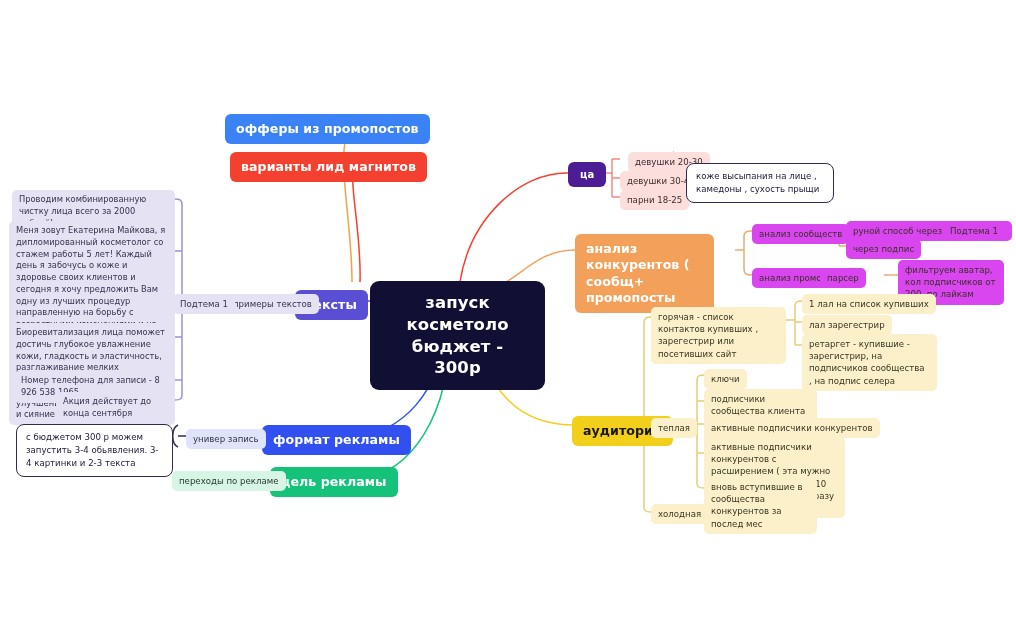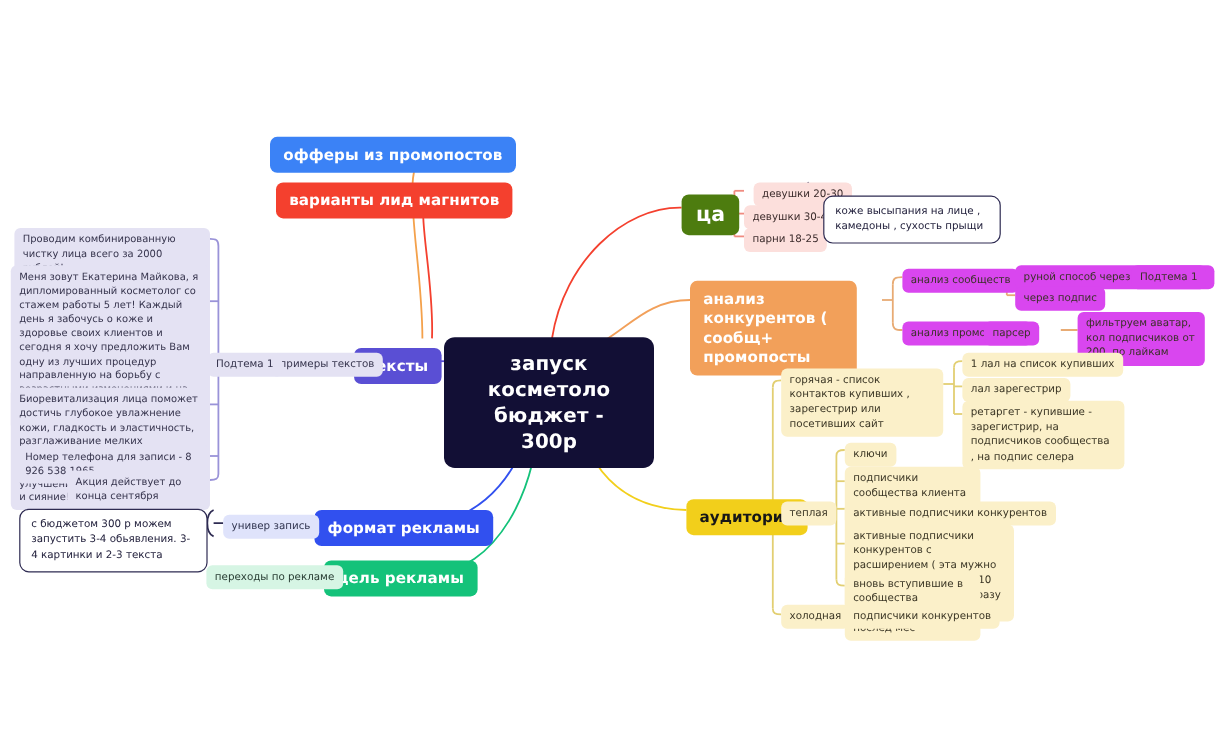--- a/index.html
+++ b/index.html
@@ -22,21 +22,21 @@
     border-radius:6px;color:#ffffff;font-weight:bold;font-size:12.6px;
     padding:7px 11px;line-height:1.3;letter-spacing:.05px;
   }
   .main.orange{background:#3b82f6;}
   .main.red{background:#f4402e;}
   .main.orange2{background:#f2a05a;}
   .main.purple{background:#5a4fd4;}
   .main.blue{background:#3150ef;}
   .main.green{background:#14c27a;}
   .main.yellow{background:#f2cf1b;color:#171717;}
-  .main.redsm{background:#4d7c0f;font-size:17px;padding:6px 12px;}
+  .main.redsm{background:#4c1d95;font-size:10px;padding:6px 12px;}
 
   
   .pill{
     border-radius:5px;font-size:8.6px;line-height:1.42;
     padding:4px 7px;color:#2b2b3a;
   }
   .pill.lav{background:#e4e2f3;color:#36344d;}
   .pill.lav2{background:#e4e2f3;color:#36344d;font-size:8.3px;}
   .pill.pink{background:#fcdfdc;color:#3b2b2b;}
   .pill.peach{background:#d946ef;color:#3a3128;}
@@ -175,21 +175,20 @@
   <div class="node pill cream" style="left:802px;top:334px;width:135px;">ретаргет - купившие - зарегистрир, на подписчиков сообщества , на подпис селера</div>
 
   <div class="node pill cream" style="left:651px;top:418px;">теплая</div>
   <div class="node pill cream" style="left:704px;top:369px;">ключи</div>
   <div class="node pill cream" style="left:704px;top:389px;width:113px;">подписчики сообщества клиента с расширением( лал в кабинете)</div>
   <div class="node pill cream" style="left:704px;top:418px;">активные подписчики конкурентов</div>
   <div class="node pill cream" style="left:704px;top:437px;width:141px;">активные подписчики конкурентов с расширением ( эта мужно делать по одному или 10 конкурентов или все сразу )</div>
   <div class="node pill cream" style="left:704px;top:477px;width:113px;">вновь вступившие в сообщества конкурентов за послед мес</div>
 
   <div class="node pill cream" style="left:651px;top:504px;">холодная</div>
-  <div class="node pill cream" style="left:704px;top:504px;">подписчики конкурентов</div>
 
   <div class="node main purple" style="left:295px;top:290px;">тексты</div>
 
   <div class="node pill lav" style="left:226px;top:294px;">примеры текстов</div>
 
   <div class="node pill lav" style="left:173px;top:294px;">Подтема 1</div>
 
   <div class="node pill lav2" style="left:12px;top:190px;width:163px;">Проводим комбинированную чистку лица всего за 2000 рублей!</div>
   <div class="node pill lav2" style="left:9px;top:221px;width:166px;">Меня зовут Екатерина Майкова, я дипломированный косметолог со стажем работы 5 лет! Каждый день я забочусь о коже и здоровье своих клиентов и сегодня я хочу предложить Вам одну из лучших процедур направленную на борьбу с возрастными изменениями и на улучшение состояние качества кожи!</div>
   <div class="node pill lav2" style="left:9px;top:323px;width:166px;">Биоревитализация лица поможет достичь глубокое увлажнение кожи, гладкость и эластичность, разглаживание мелких мимических морщин, повышение тонуса и плотности кожи, улучшение цвета лица, упругость и сияние!</div>

